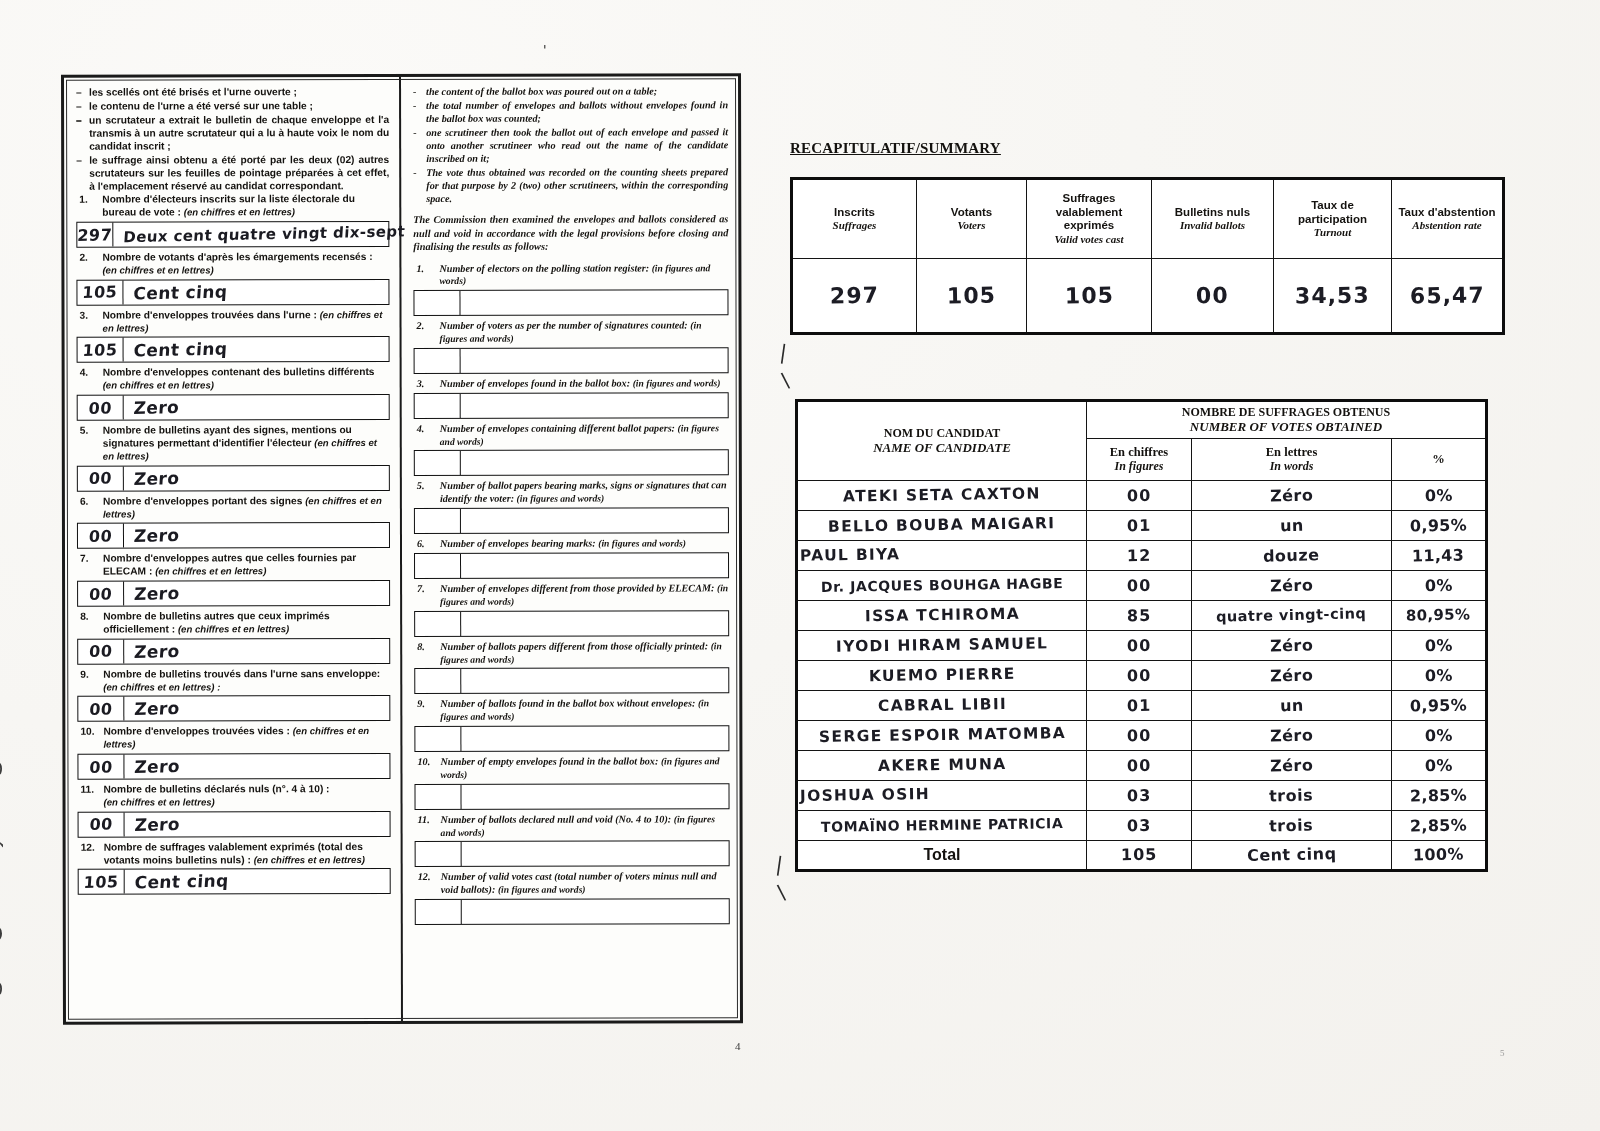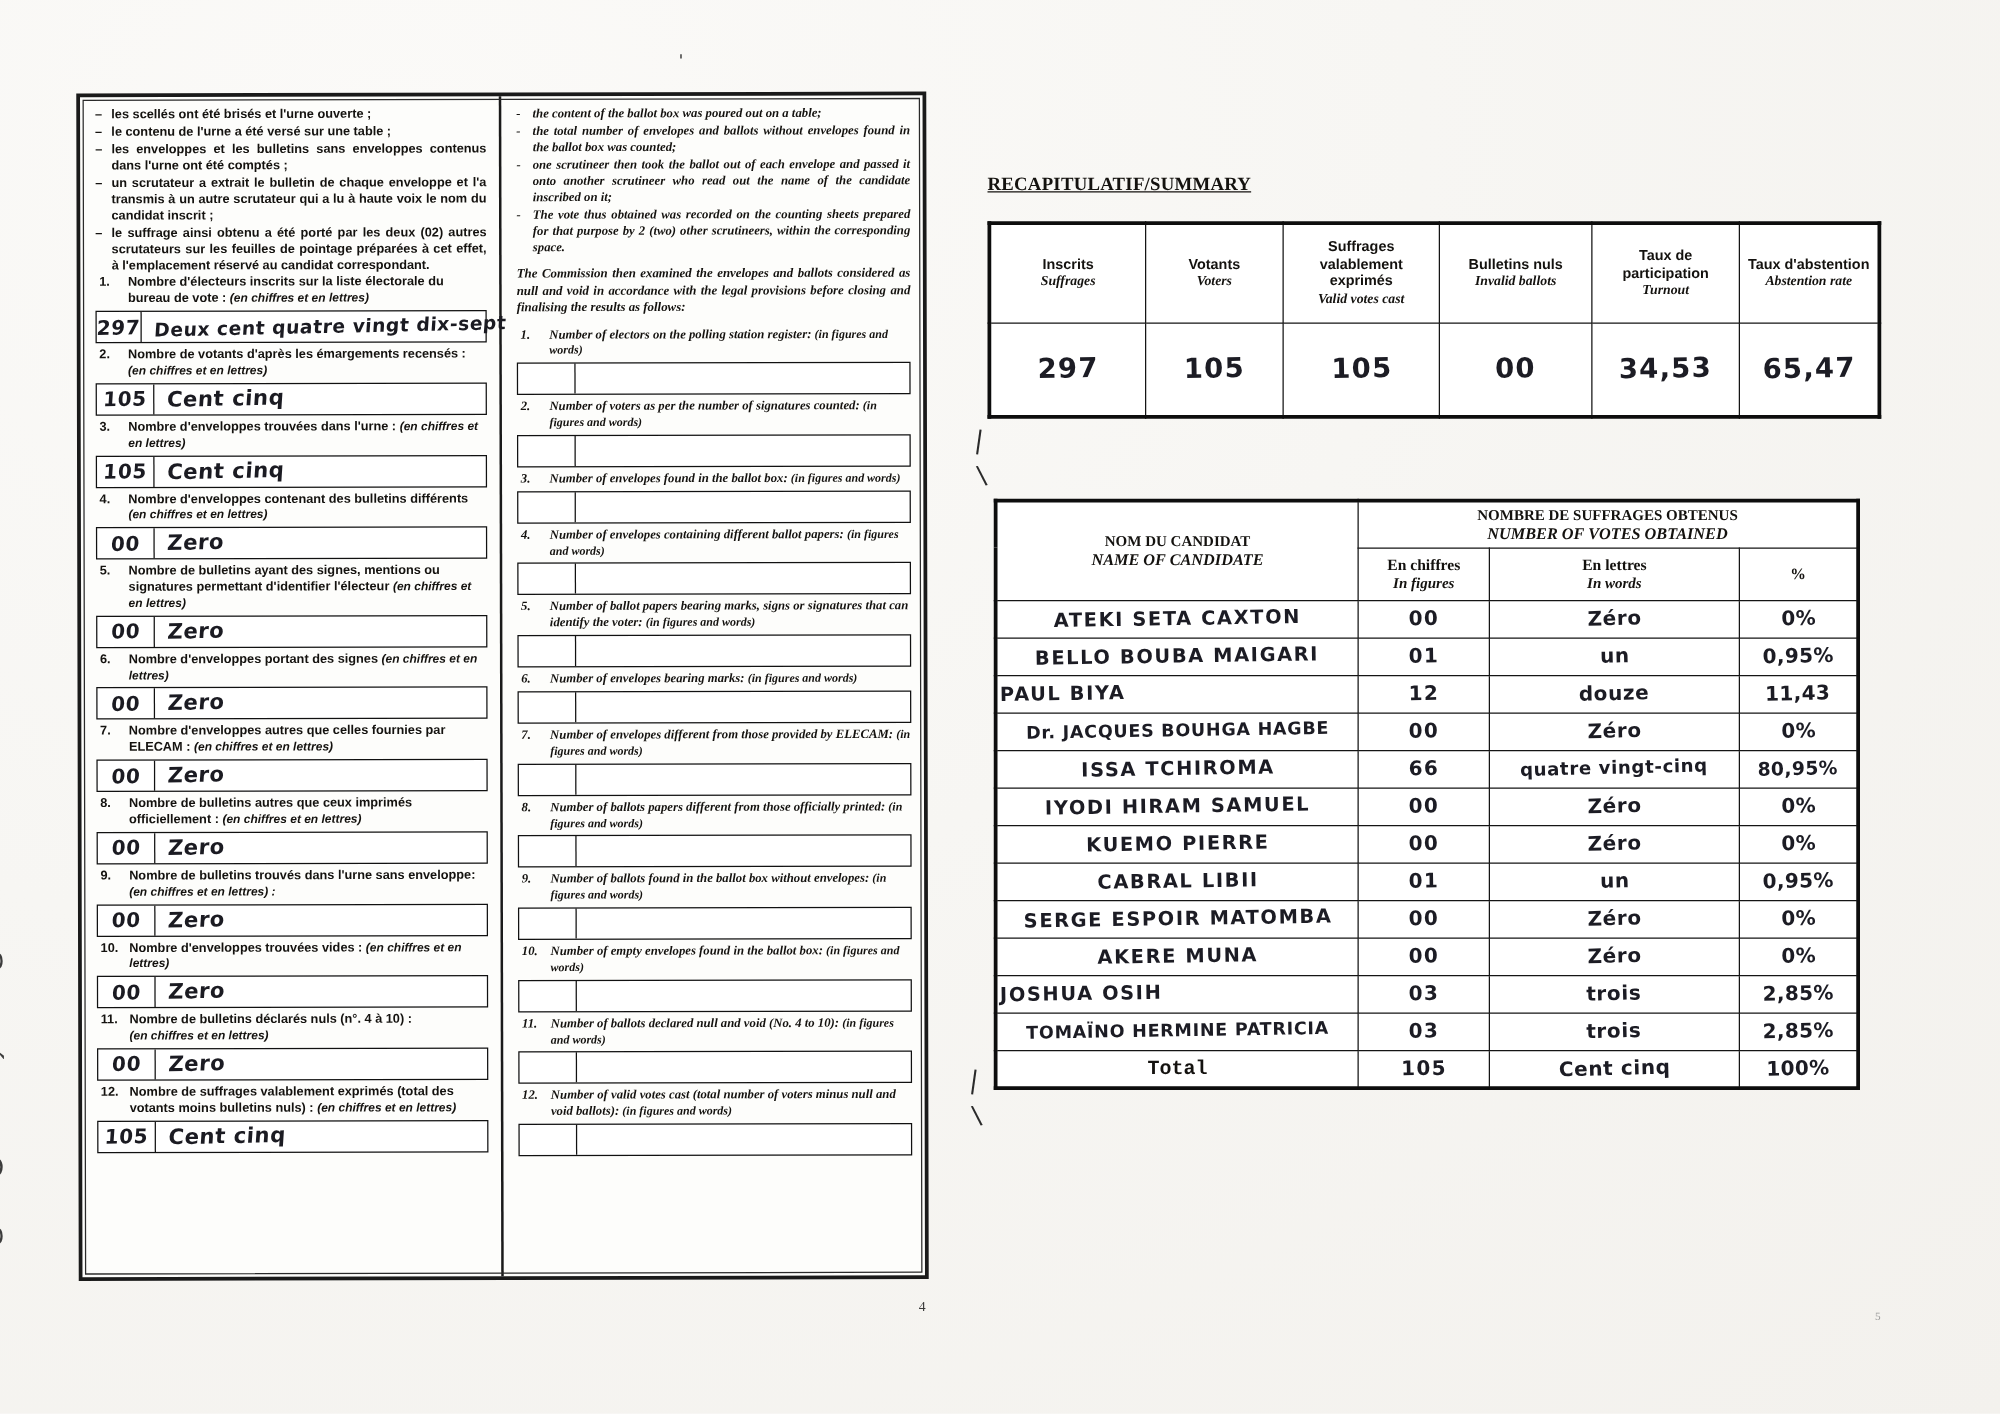--- a/index.html
+++ b/index.html
@@ -180,21 +180,21 @@
     font-size: 16px;
     letter-spacing: 1px;
     display: inline-block;
     transform: rotate(-0.9deg);
     white-space: nowrap;
   }
   .hw.name { font-size: 15.5px; letter-spacing: 1.3px; }
   .hw.words { font-size: 16px; letter-spacing: .5px; transform: rotate(-1.4deg); }
   .hw.pct { font-size: 16px; letter-spacing: .3px; transform: rotate(-1.2deg); }
   .total-label {
-    font-family: Liberation Mono, monospace;
+    font-family: Liberation Sans, sans-serif;
     font-weight: bold; font-size: 16px; text-align:center;
   }
 
   
   #camscanner {
     position: absolute;
     left: 8px; top: 760px;
     transform: rotate(90deg);
     transform-origin: left top;
     font-family: "Liberation Sans", sans-serif;
@@ -235,21 +235,21 @@
 
   <div class="ink-mark dot-top">'</div>
 
   <div id="left-page">
     <div class="cols">
 
       <div class="col col-fr">
         <ul class="bullets">
           <li><span class="dash">–</span><span>les scellés ont été brisés et l'urne ouverte ;</span></li>
           <li><span class="dash">–</span><span>le contenu de l'urne a été versé sur une table ;</span></li>
-          <li><span class="dash">–</span><span>les enveloppes et les bulletins sans enveloppes contenus dans l'urne ont été comptés ;</span></li>
+          <li><span class="dash">–</span></li>
           <li><span class="dash">–</span><span>un scrutateur a extrait le bulletin de chaque enveloppe et l'a transmis à un autre scrutateur qui a lu à haute voix le nom du candidat inscrit ;</span></li>
           <li><span class="dash">–</span><span>le suffrage ainsi obtenu a été porté par les deux (02) autres scrutateurs sur les feuilles de pointage préparées à cet effet, à l'emplacement réservé au candidat correspondant.</span></li>
         </ul>
 
         <div class="item">
           <span class="item-text"><span class="item-num">1.</span><span>Nombre d'électeurs inscrits sur la liste électorale du bureau de vote : </span><span class="hint">(en chiffres et en lettres)</span></span>
           <div class="ansbox">
             <div class="fig">
                 <span class="hand num">297</span>
               </div>
@@ -605,21 +605,21 @@
           <td class="cand-cell"><span class="hw pct">11,43</span></td>
         </tr>
         <tr>
           <td class="cand-name"><span class="hw name" style="font-size:14px;letter-spacing:.6px">Dr. JACQUES BOUHGA HAGBE</span></td>
           <td class="cand-cell"><span class="hw">00</span></td>
           <td class="cand-cell"><span class="hw words">Zéro</span></td>
           <td class="cand-cell"><span class="hw pct">0%</span></td>
         </tr>
         <tr>
           <td class="cand-name"><span class="hw name">ISSA TCHIROMA</span></td>
-          <td class="cand-cell"><span class="hw">66</span></td>
+          <td class="cand-cell"><span class="hw">85</span></td>
           <td class="cand-cell"><span class="hw words" style="font-size:14.5px">quatre vingt-cinq</span></td>
           <td class="cand-cell"><span class="hw pct" style="font-size:15px">80,95%</span></td>
         </tr>
         <tr>
           <td class="cand-name"><span class="hw name">IYODI HIRAM SAMUEL</span></td>
           <td class="cand-cell"><span class="hw">00</span></td>
           <td class="cand-cell"><span class="hw words">Zéro</span></td>
           <td class="cand-cell"><span class="hw pct">0%</span></td>
         </tr>
         <tr>

